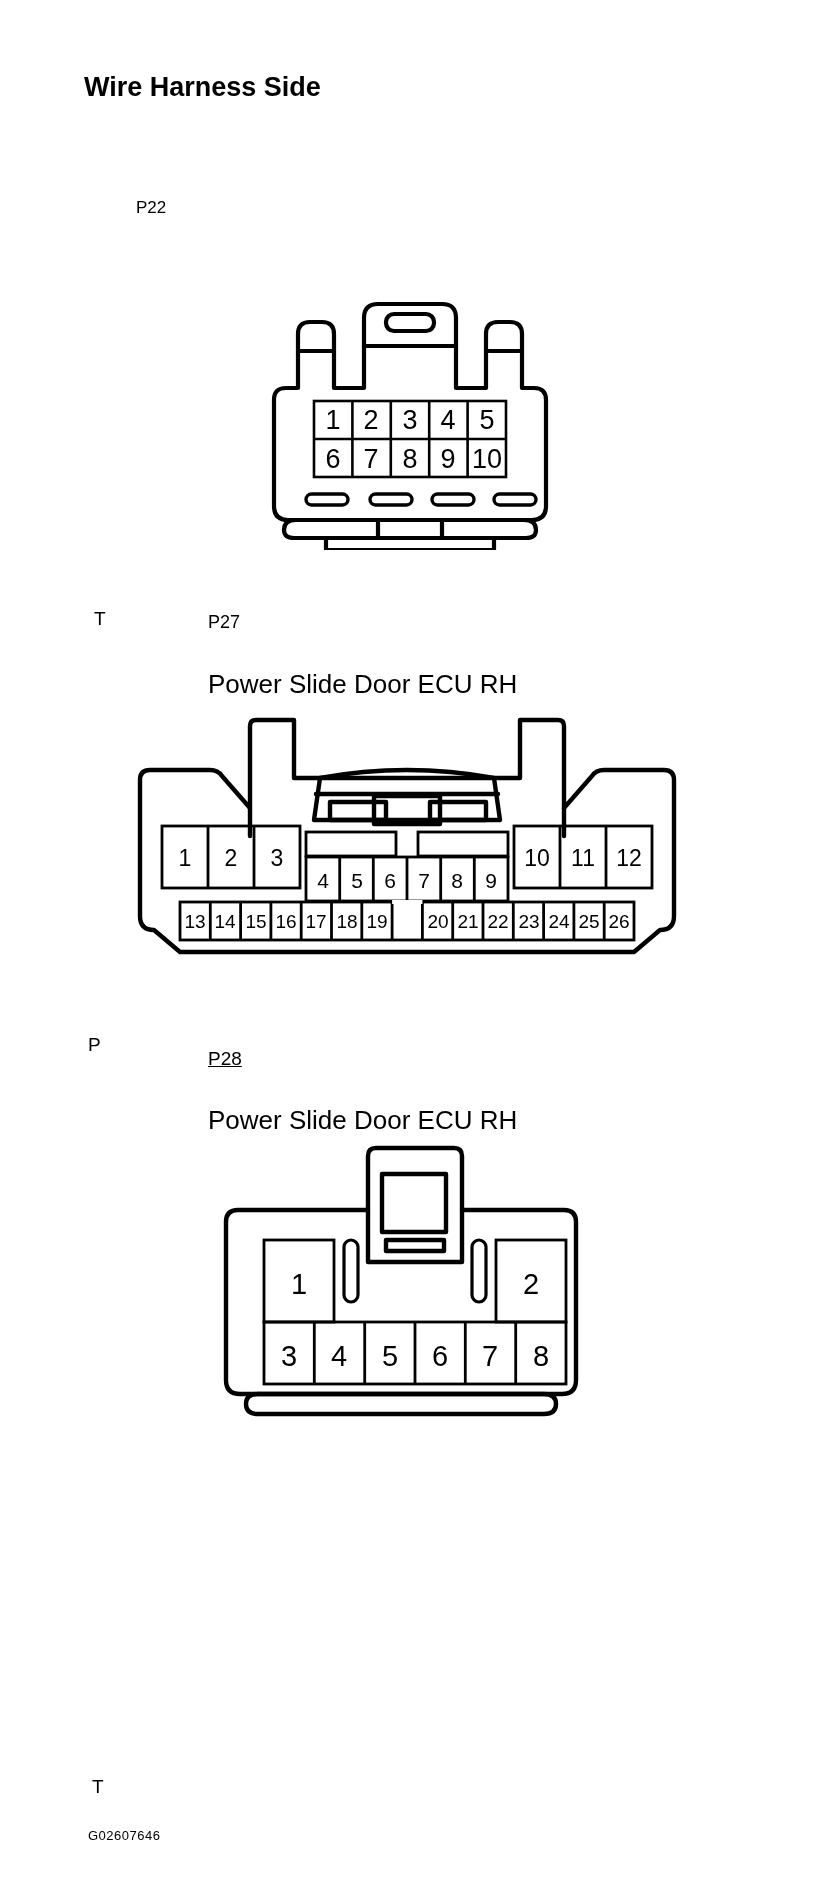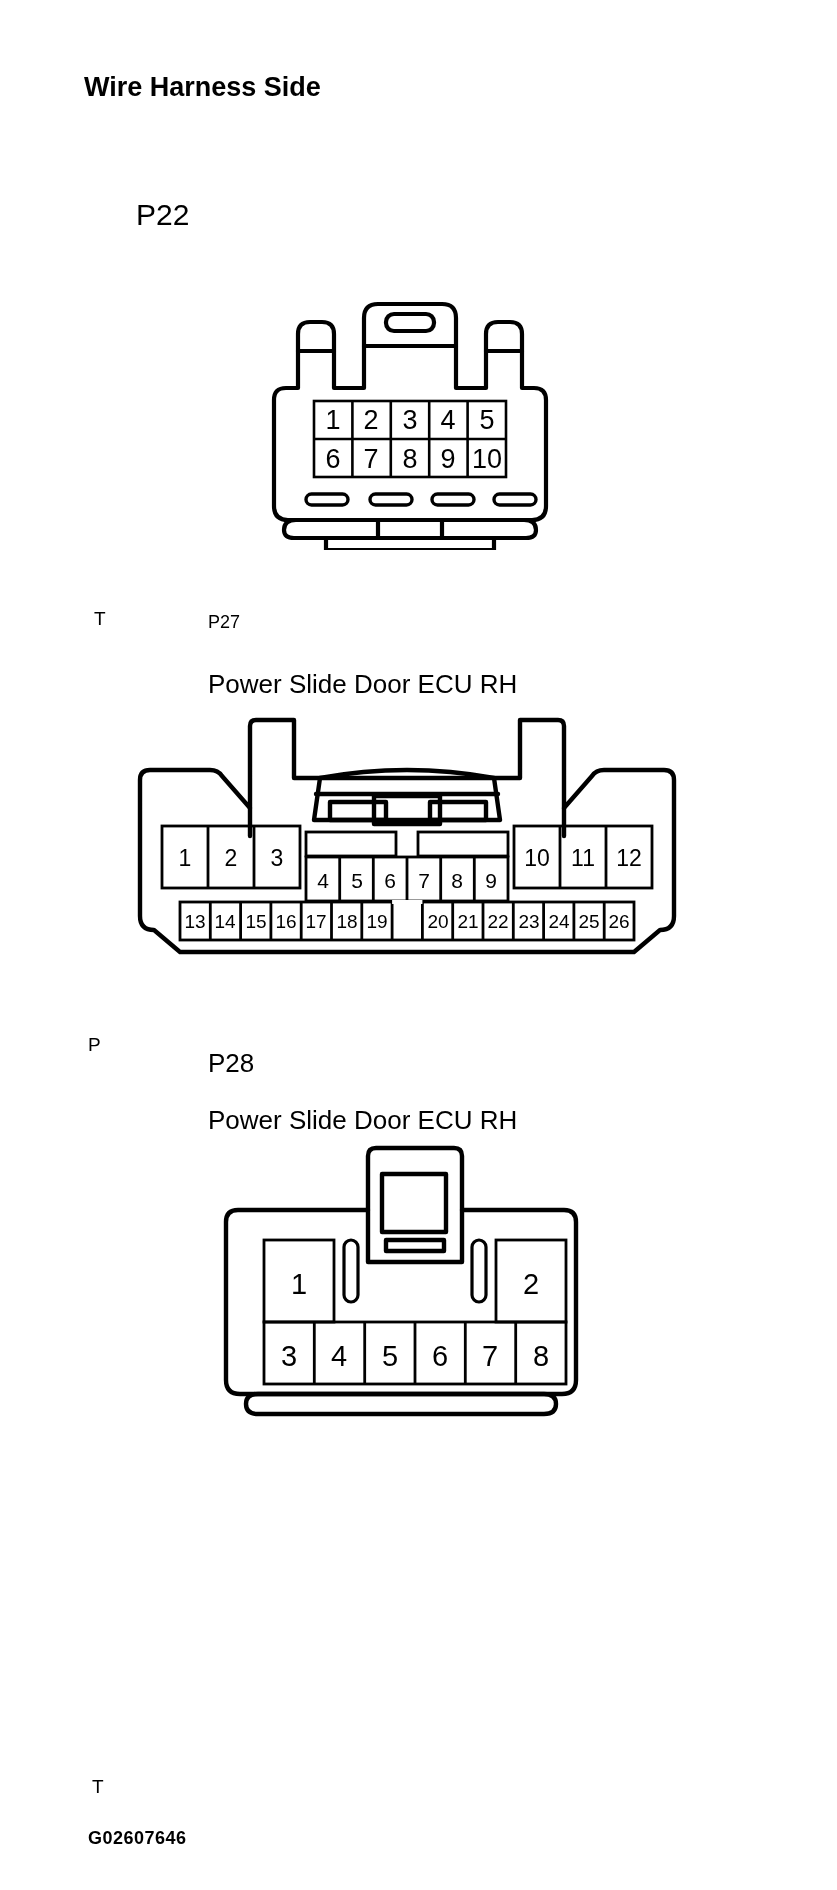--- a/index.html
+++ b/index.html
@@ -31,43 +31,42 @@
     left: 36px;
     top: 56px;
     font-size: 27px;
     font-weight: bold;
     letter-spacing: 0px;
     white-space: nowrap;
   }
 
   .conn-code {
     position: absolute;
-    font-size: 30px;
+    font-size: 17px;
     white-space: nowrap;
   }
   .conn-desc {
     position: absolute;
     font-size: 23px;
     white-space: nowrap;
   }
 
   .edge-mark {
     position: absolute;
     font-size: 19px;
     white-space: nowrap;
   }
 
   .figure-id {
     position: absolute;
     left: 40px;
     top: 1812px;
-    font-size: 18px;
+    font-size: 13px;
     letter-spacing: 0.5px;
     white-space: nowrap;
-    font-weight: bold;
   }
 
   
   .draw {
     position: absolute;
     display: block;
   }
   .draw text {
     font-family: "Liberation Sans", sans-serif;
     fill: #000000;
@@ -286,21 +285,21 @@
       <text x="364" y="212">22</text>
       <text x="395" y="212">23</text>
       <text x="425" y="212">24</text>
       <text x="455" y="212">25</text>
       <text x="485" y="212">26</text>
     </g>
   </svg>
 
   <div class="edge-mark" style="left:40px; top:1018px;">P</div>
 
-  <div class="conn-code" style="left:160px; top:1032px; font-size:26px;">P28</div>
+  <div class="conn-code" style="left:160px; top:1032px; font-size:19px;text-decoration:underline;">P28</div>
 
   <div class="conn-desc" style="left:160px; top:1089px; font-size:26px;">Power Slide Door ECU RH</div>
 
   <svg class="draw" style="left:168px; top:1128px;" width="370" height="276" viewBox="0 0 370 276">
     <g fill="none" stroke="#000000" stroke-width="4.4" stroke-linejoin="round" stroke-linecap="round">
 
       <path d="M 10 78
                L 10 236
                Q 10 250 24 250
                L 346 250

